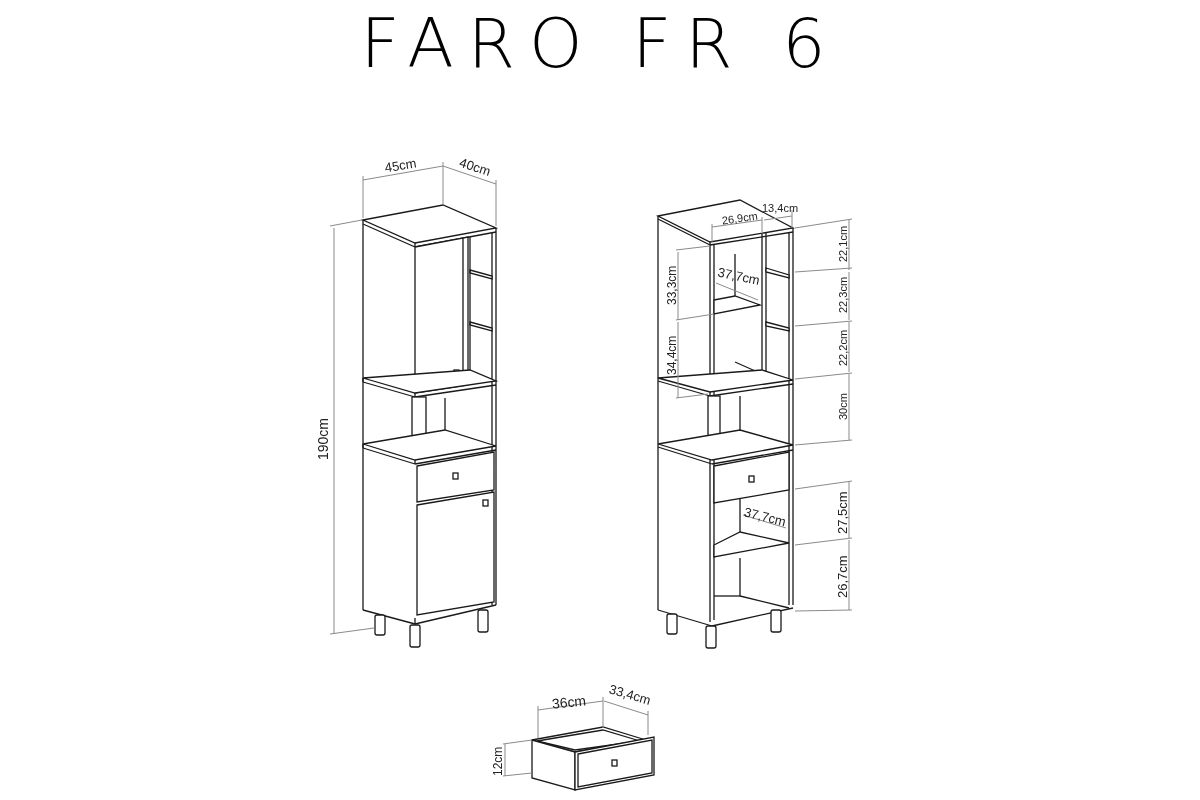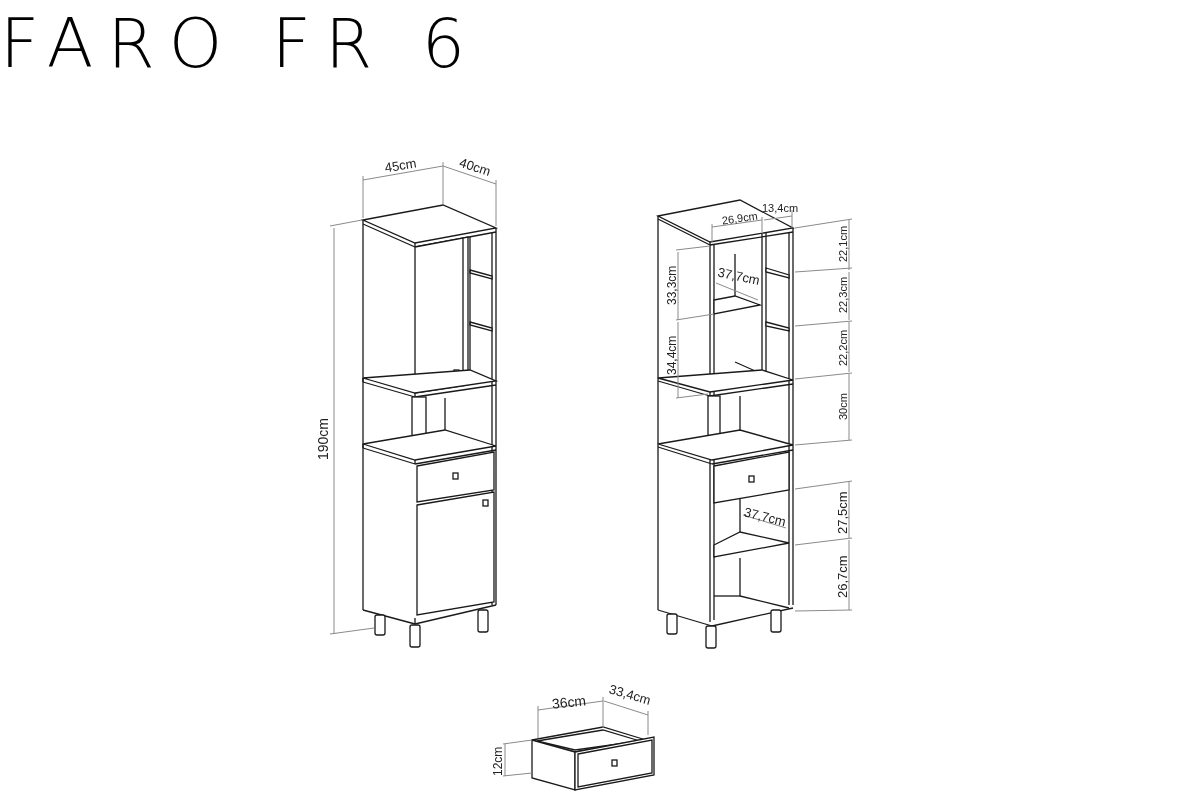--- a/index.html
+++ b/index.html
@@ -1,17 +1,17 @@
 <!DOCTYPE html>
 <html><head>
   <meta charset="utf-8">
   <style>
     html, body { margin:0; padding:0; background:#ffffff; }
     body { width:1200px; height:800px; position:relative; overflow:hidden; font-family:"DejaVu Sans", sans-serif; }
-    .title { position:absolute; left:0; top:4px; width:1200px; font-family:"DejaVu Sans", sans-serif; font-weight:200; font-size:68px; letter-spacing:14px; color:#000; line-height:80px; }
+    .title { position:absolute; left:0; top:4px; width:1200px; text-align:center; font-family:"DejaVu Sans", sans-serif; font-weight:200; font-size:68px; letter-spacing:14px; color:#000; line-height:80px; }
     svg.drawing { position:absolute; left:0; top:0; }
     .dim { font-family:"Liberation Sans", sans-serif; font-size:13px; fill:#222; }
     .ln { stroke:#1a1a1a; stroke-width:1.3; fill:none; }
     .lnf { stroke:#1a1a1a; stroke-width:1.3; fill:#fff; }
     .dl { stroke:#8a8a8a; stroke-width:1; fill:none; }
   </style>
 </head>
 <body>
 
 <div class="title">FARO FR 6</div>

